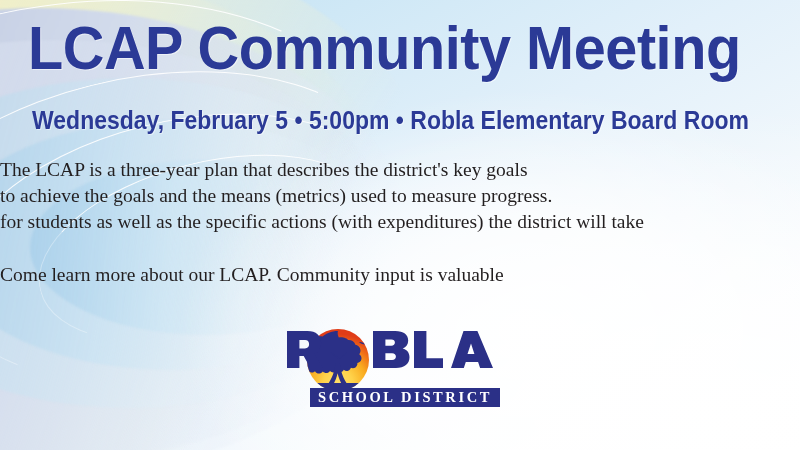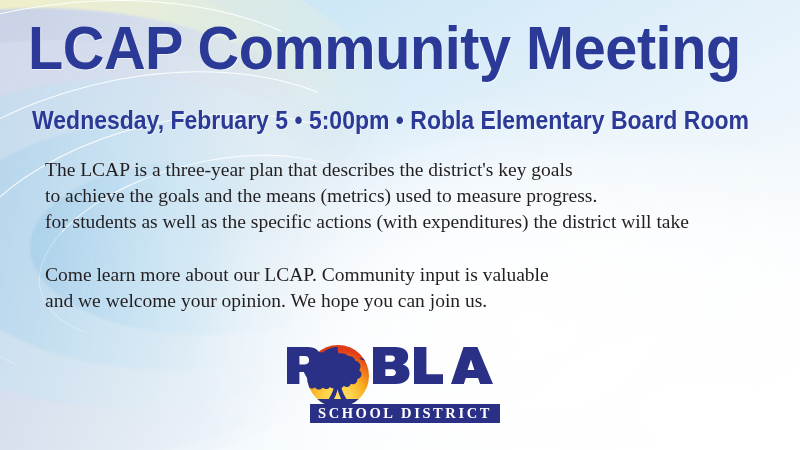--- a/index.html
+++ b/index.html
@@ -142,31 +142,30 @@
     text-shadow: 1px 1px 0 rgba(255,255,255,0.45);
     white-space: nowrap;
   }
   .para {
     position: absolute;
     left: 0; right: 0;
     font-family: "Liberation Serif", "DejaVu Serif", serif;
     font-size: 19.5px;
     line-height: 26px;
     color: #231f20;
-    margin-left: 45px;
   }
   .para.p1 { top: 157px; }
   .para.p2 { top: 262px; }
   .para div { white-space: nowrap; }
 
   
   .logo {
     position: absolute;
     left: 50%;
-    top: 344px;
+    top: 328px;
     transform: translateX(-50%);
     width: 238px;
     height: 82px;
   }
   .logo svg { display: block; width: 238px; height: 82px; }
 </style>
 </head>
 <body>
 
 <div id="flyer">
@@ -197,21 +196,20 @@
     <div class="subhead">Wednesday, February 5 • 5:00pm • Robla Elementary Board Room</div>
 
     <div class="para p1">
       <div>The LCAP is a three-year plan that describes the district's key goals</div>
       <div>to achieve the goals and the means (metrics) used to measure progress.</div>
       <div>for students as well as the specific actions (with expenditures) the district will take</div>
     </div>
 
     <div class="para p2">
       <div>Come learn more about our LCAP. Community input is valuable</div>
-      <div>and we welcome your opinion. We hope you can join us.</div>
     </div>
 
     <div class="logo">
       <svg viewBox="0 0 238 82" xmlns="http://www.w3.org/2000/svg">
         <defs>
           <radialGradient id="sunGrad" cx="50%" cy="88%" r="80%">
             <stop offset="0%" stop-color="#ffe06a"></stop>
             <stop offset="30%" stop-color="#ffd24a"></stop>
             <stop offset="58%" stop-color="#f9ab1f"></stop>
             <stop offset="82%" stop-color="#ef6a16"></stop>

